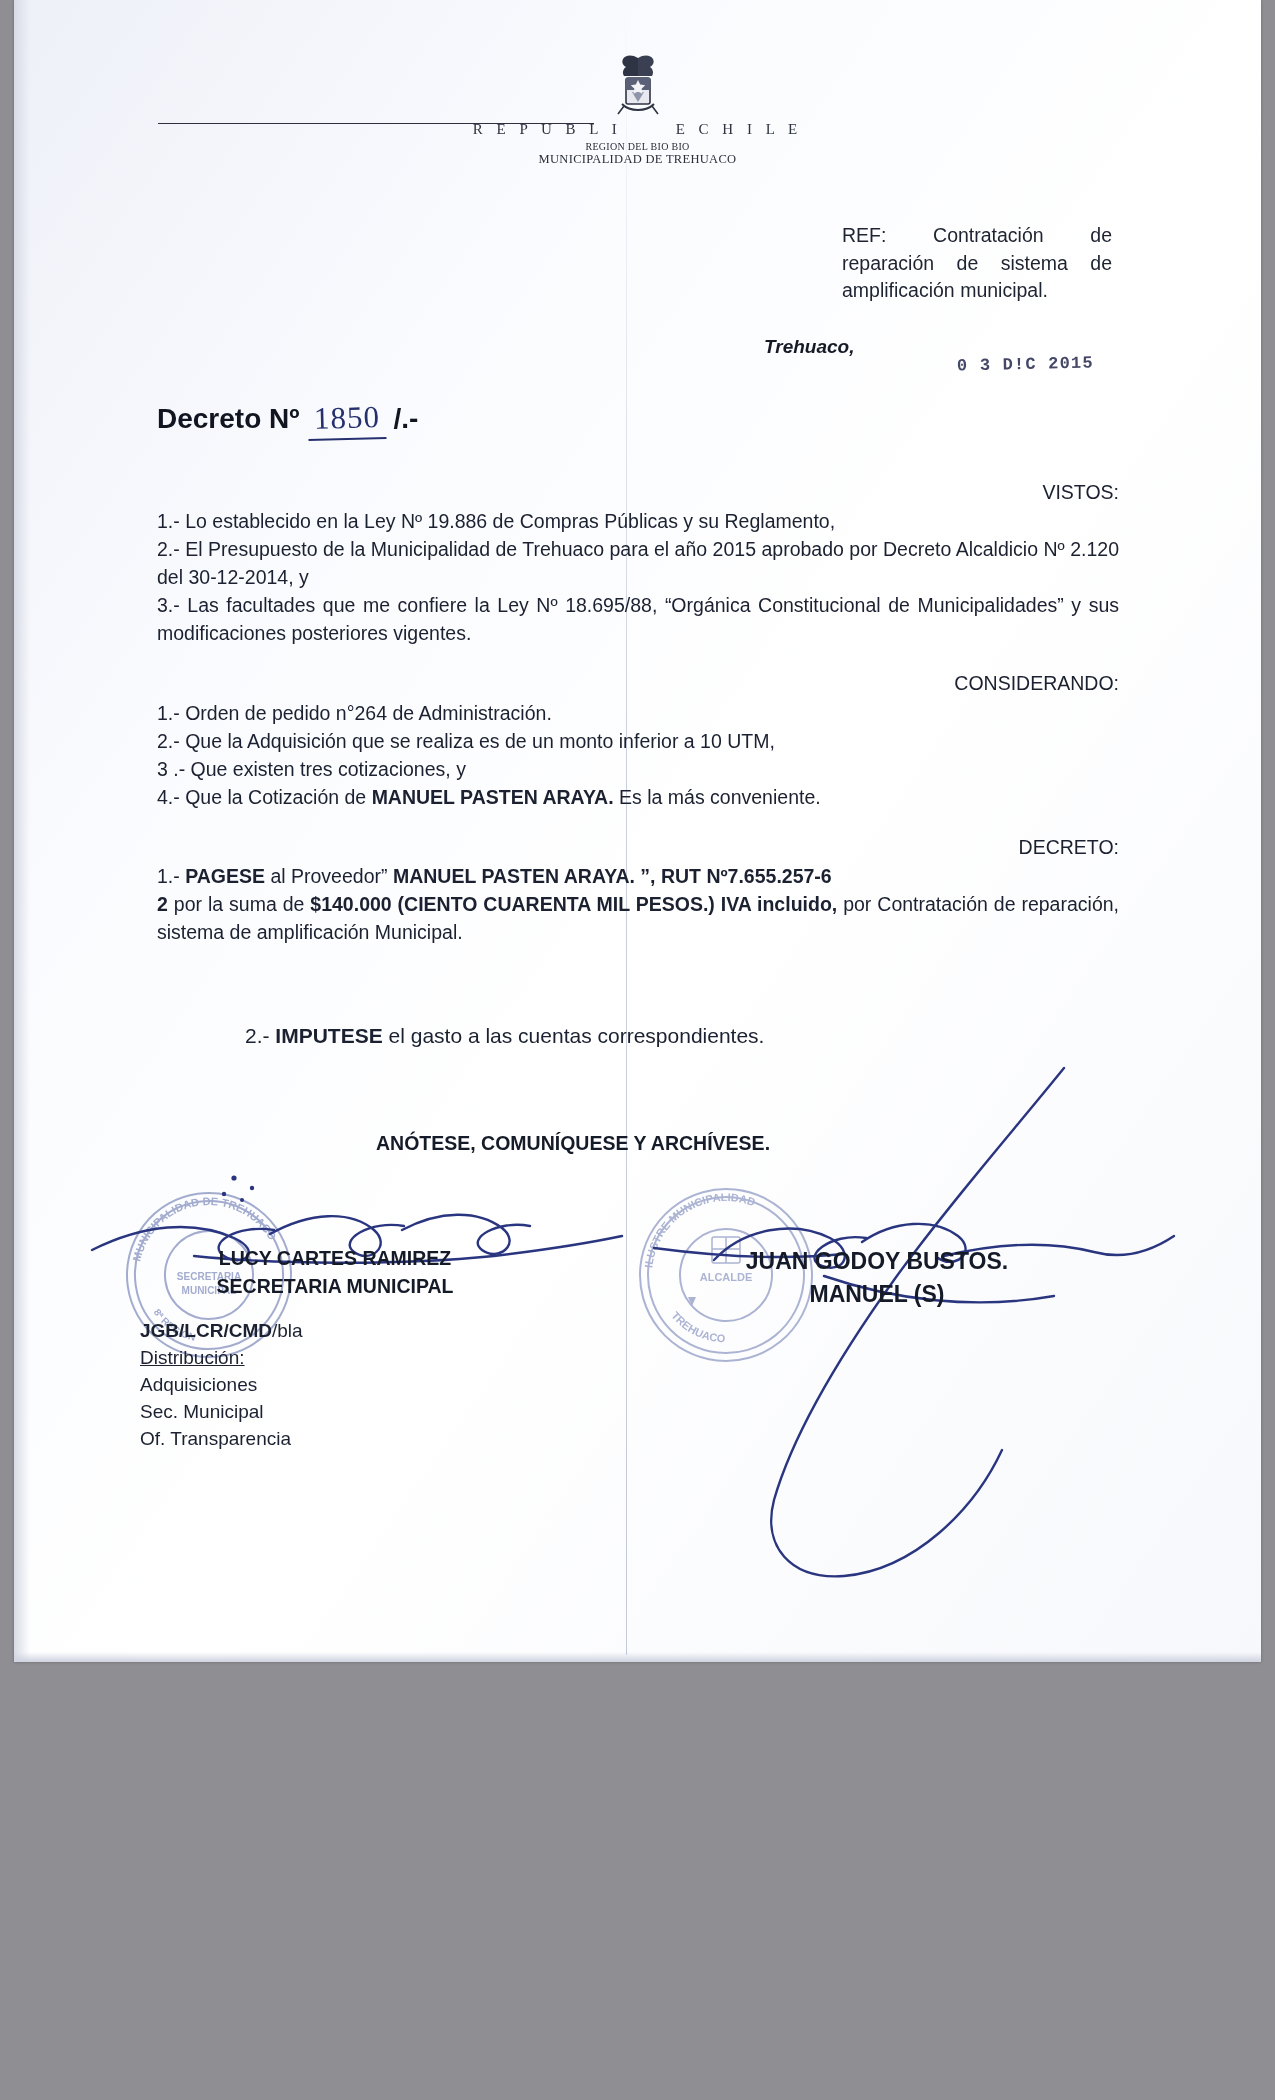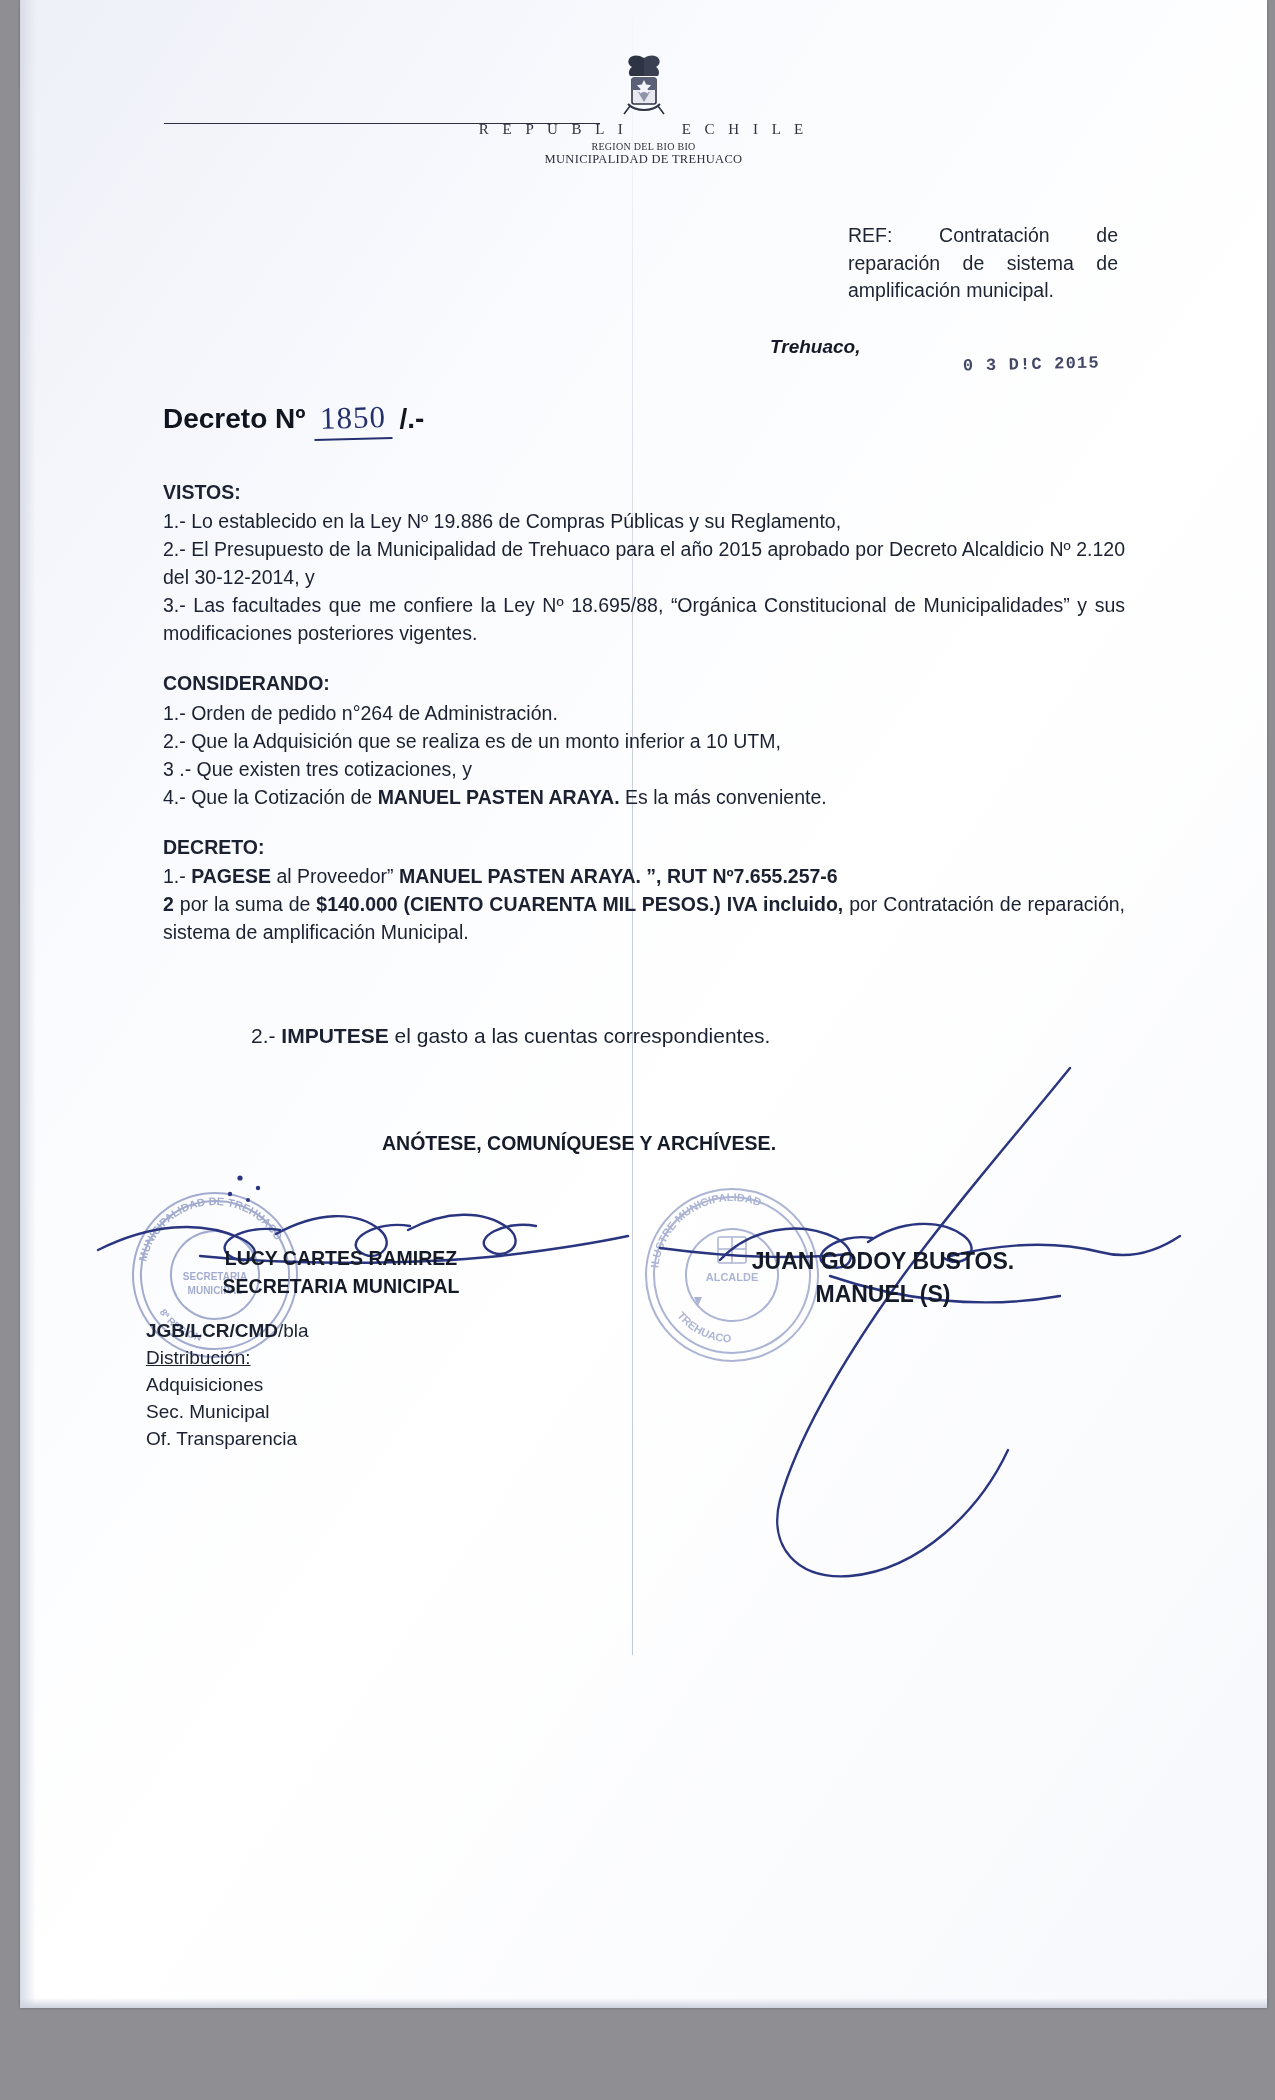--- a/index.html
+++ b/index.html
@@ -9,24 +9,24 @@
   }
   body {
     width: 1275px;
     height: 2100px;
     position: relative;
     font-family: "Liberation Sans", sans-serif;
     overflow: hidden;
   }
   .page {
     position: absolute;
-    left: 20px;
+    left: 14px;
     top: 0px;
     width: 1247px;
-    height: 2008px;
+    height: 1662px;
     background: #fca5a5;
     box-shadow: 0 0 3px rgba(0,0,0,0.25);
     overflow: hidden;
   }
   .page-tint {
     position: absolute;
     inset: 0;
     background: linear-gradient(125deg, #eef0f8 0%, #fafbfe 28%, #ffffff 55%, #f7f8fc 100%);
     pointer-events: none;
   }
@@ -163,22 +163,23 @@
   .body-text {
     position: absolute;
     left: 143px;
     top: 478px;
     width: 962px;
     font-size: 19.5px;
     line-height: 1.44;
     color: #1b2130;
   }
   .sec-title {
-    font-weight: bold;
+    font-weight: normal;
     margin-bottom: 1px;
+    text-align: right;
   }
   .para {
     margin: 0;
   }
   .block-gap {
     height: 22px;
   }
   .just { text-align: justify; }
   b.strong { font-weight: bold; }
 

